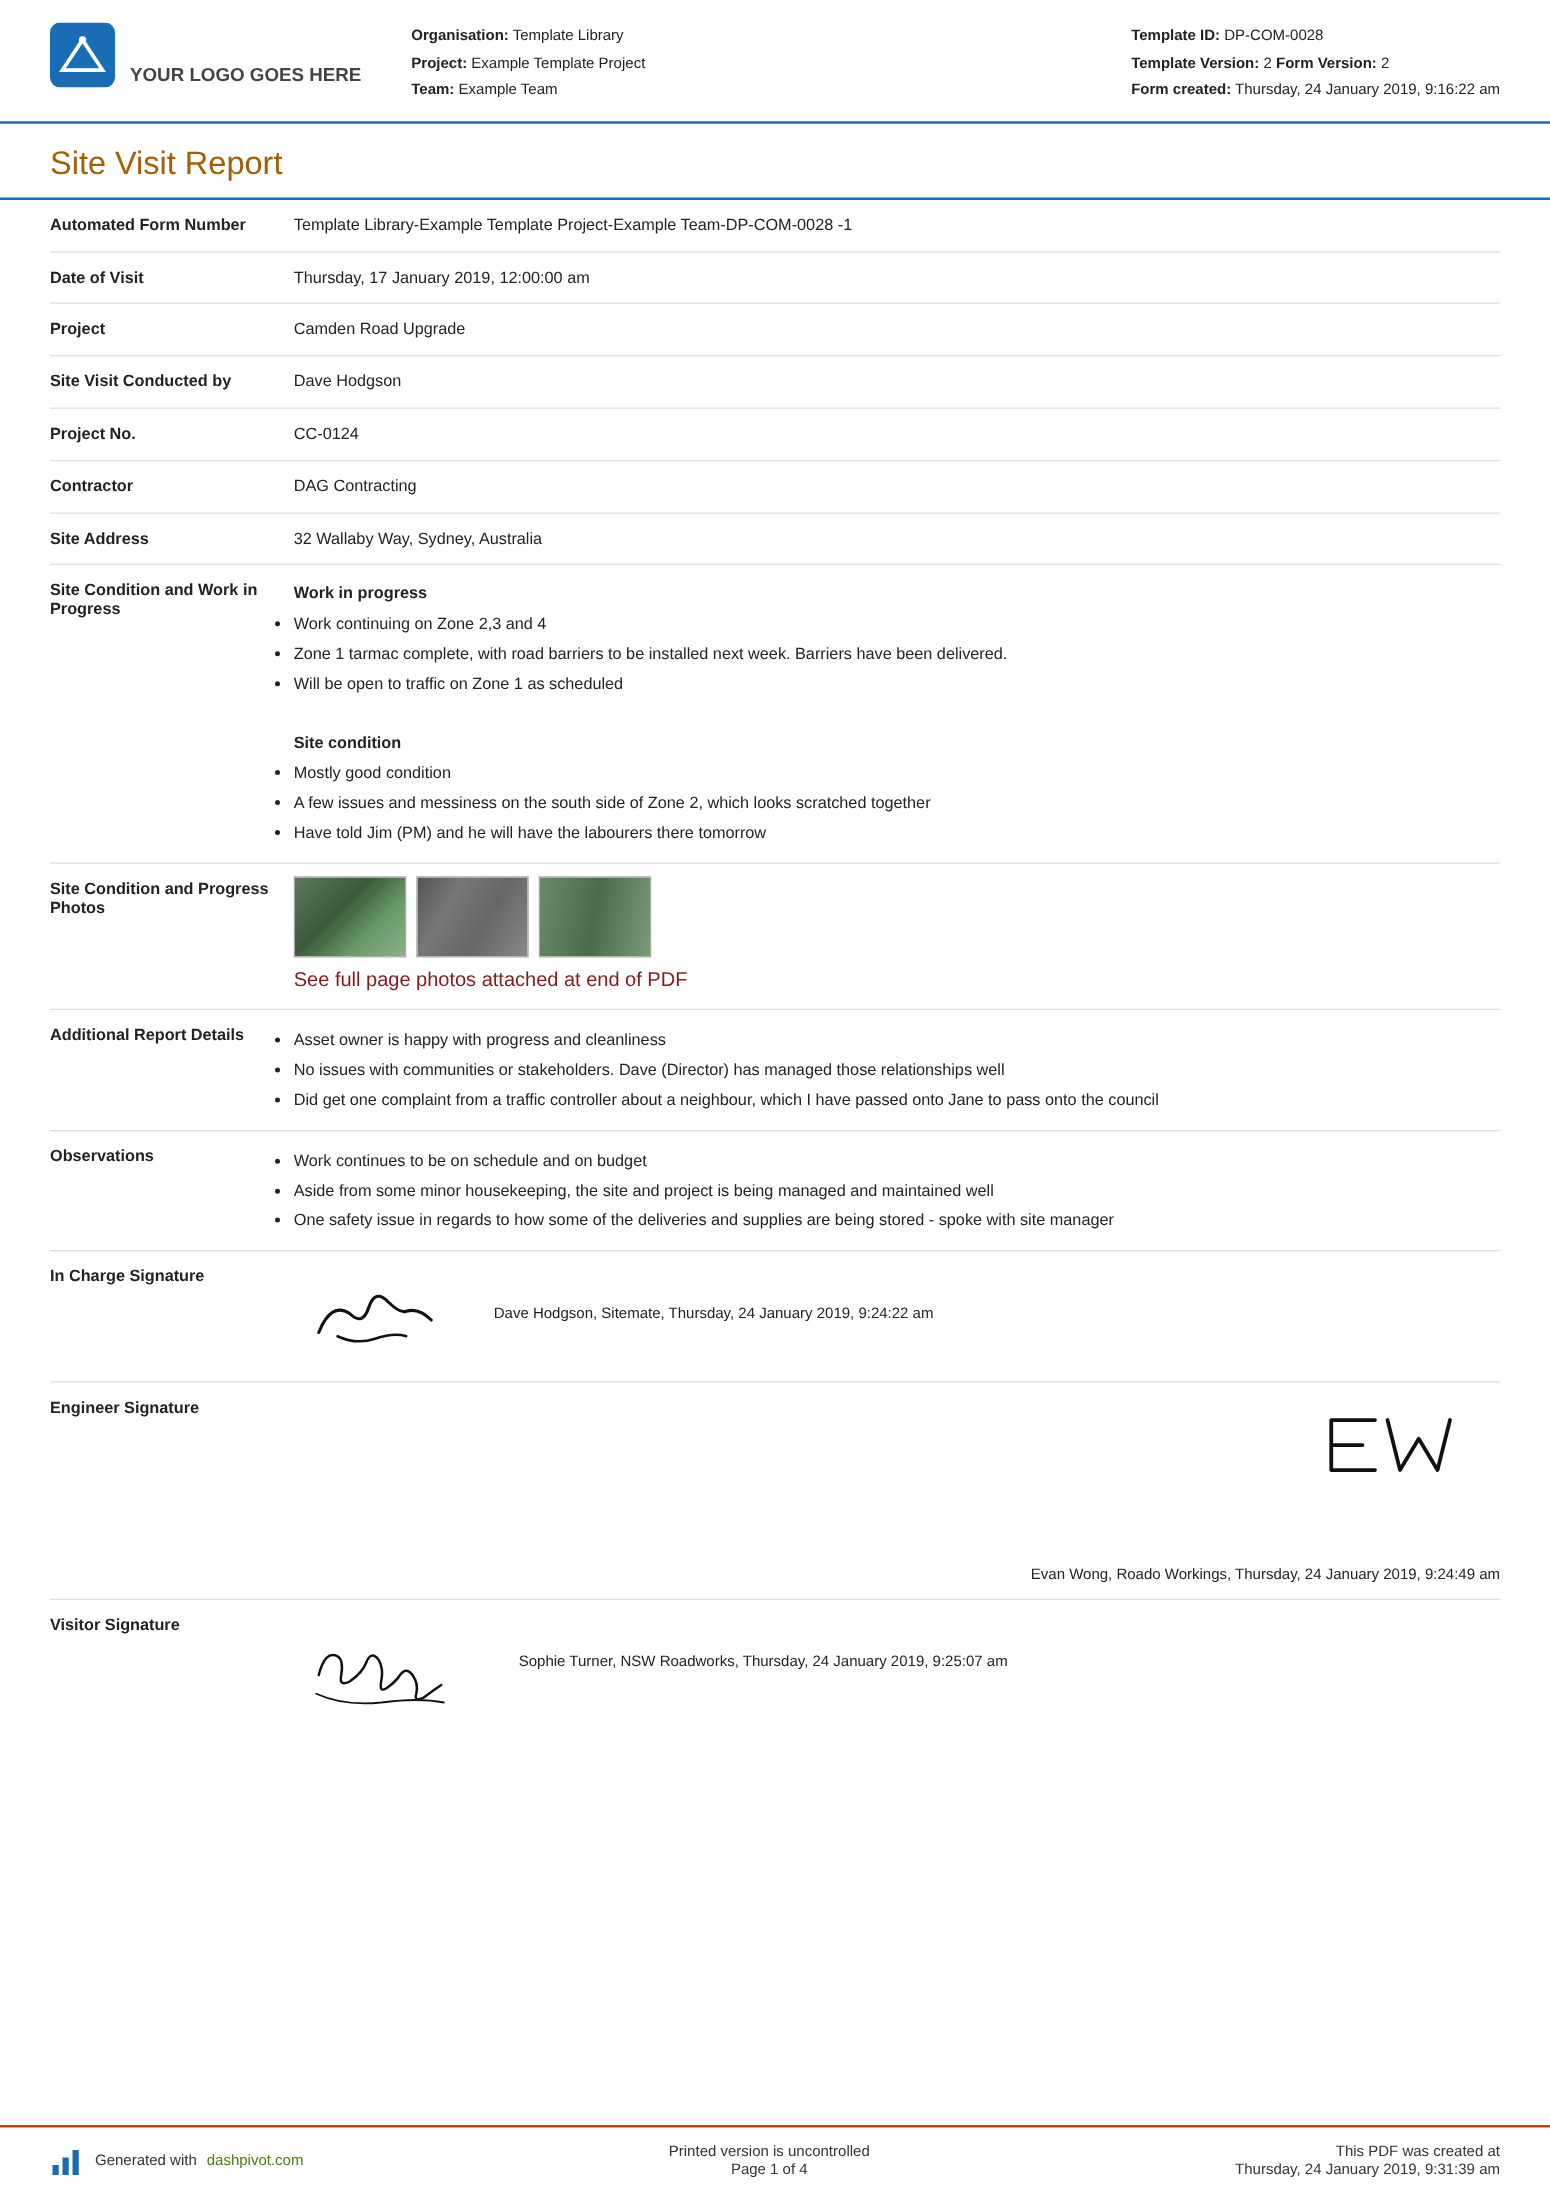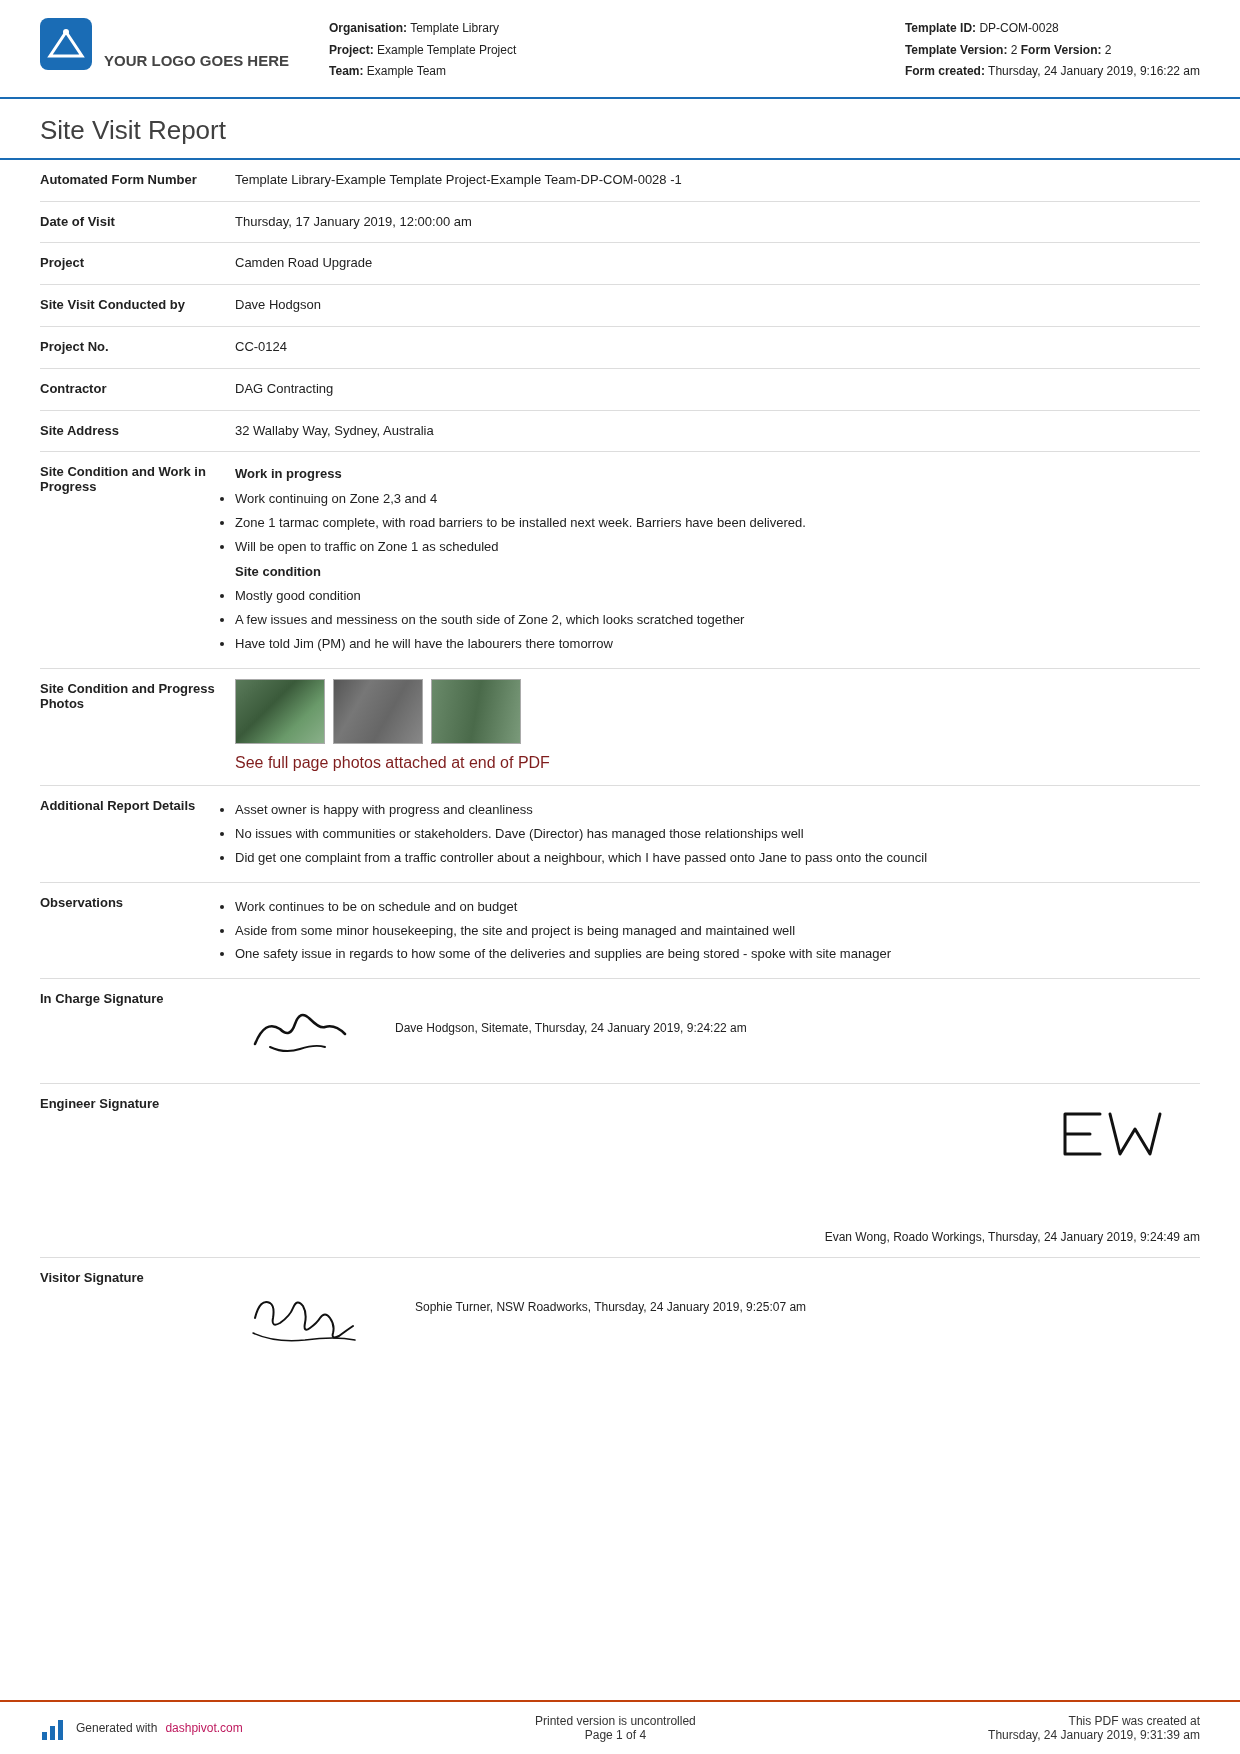--- a/index.html
+++ b/index.html
@@ -59,21 +59,21 @@
 
     
     .report-title-section {
       padding: 16px 40px 0 40px;
       border-bottom: 2px solid #1a6cb5;
       margin-bottom: 0;
     }
     .report-title {
       font-size: 26px;
       font-weight: normal;
-      color: #404040;
+      color: #a16207;
       margin-bottom: 12px;
     }
 
     
     .content-table {
       width: 100%;
       padding: 0 40px;
     }
     .row {
       display: flex;
@@ -101,21 +101,21 @@
       margin-bottom: 3px;
       list-style-type: disc;
     }
     .col-value .section-bold {
       font-weight: bold;
       margin-bottom: 4px;
       margin-top: 2px;
     }
     .col-value .section-bold-second {
       font-weight: bold;
-      margin-top: 4px;
+      margin-top: 26px;
       margin-bottom: 4px;
     }
 
     
     .photo-row {
       display: flex;
       gap: 8px;
       margin-bottom: 6px;
     }
     .photo-thumb {
@@ -160,21 +160,21 @@
     }
     .footer-left {
       display: flex;
       align-items: center;
       gap: 8px;
     }
     .footer-logo-icon {
       width: 28px;
       height: 28px;
     }
-    .footer-link { color: #be185d; text-decoration: none; }
+    .footer-link { color: #4d7c0f; text-decoration: none; }
     .footer-center { text-align: center; }
     .footer-right { text-align: right; }
   </style>
 </head>
 <body>
 
 <div class="page">
 
   <div class="header">
     <div class="logo-area">

